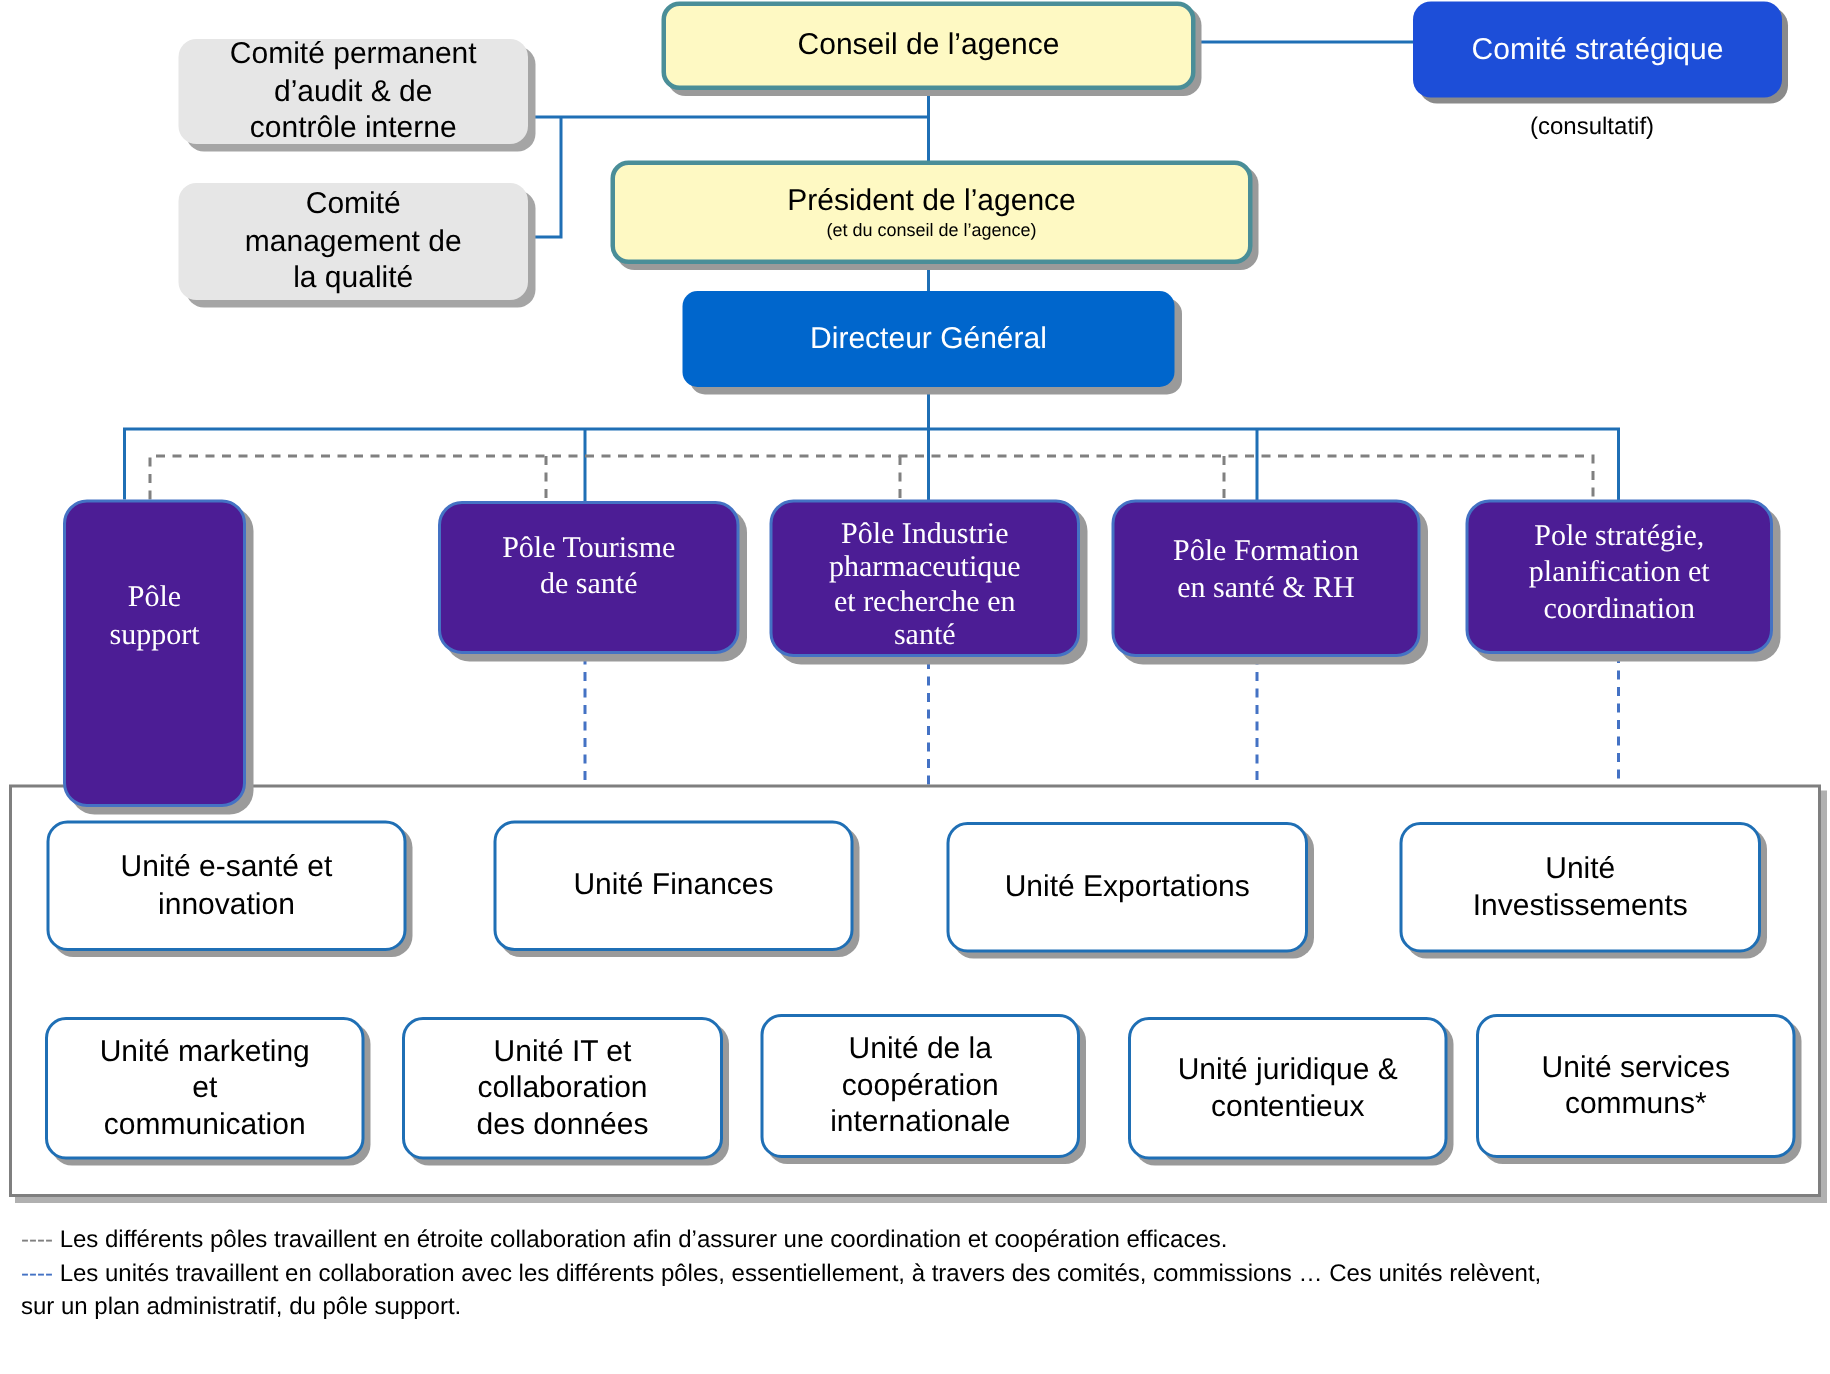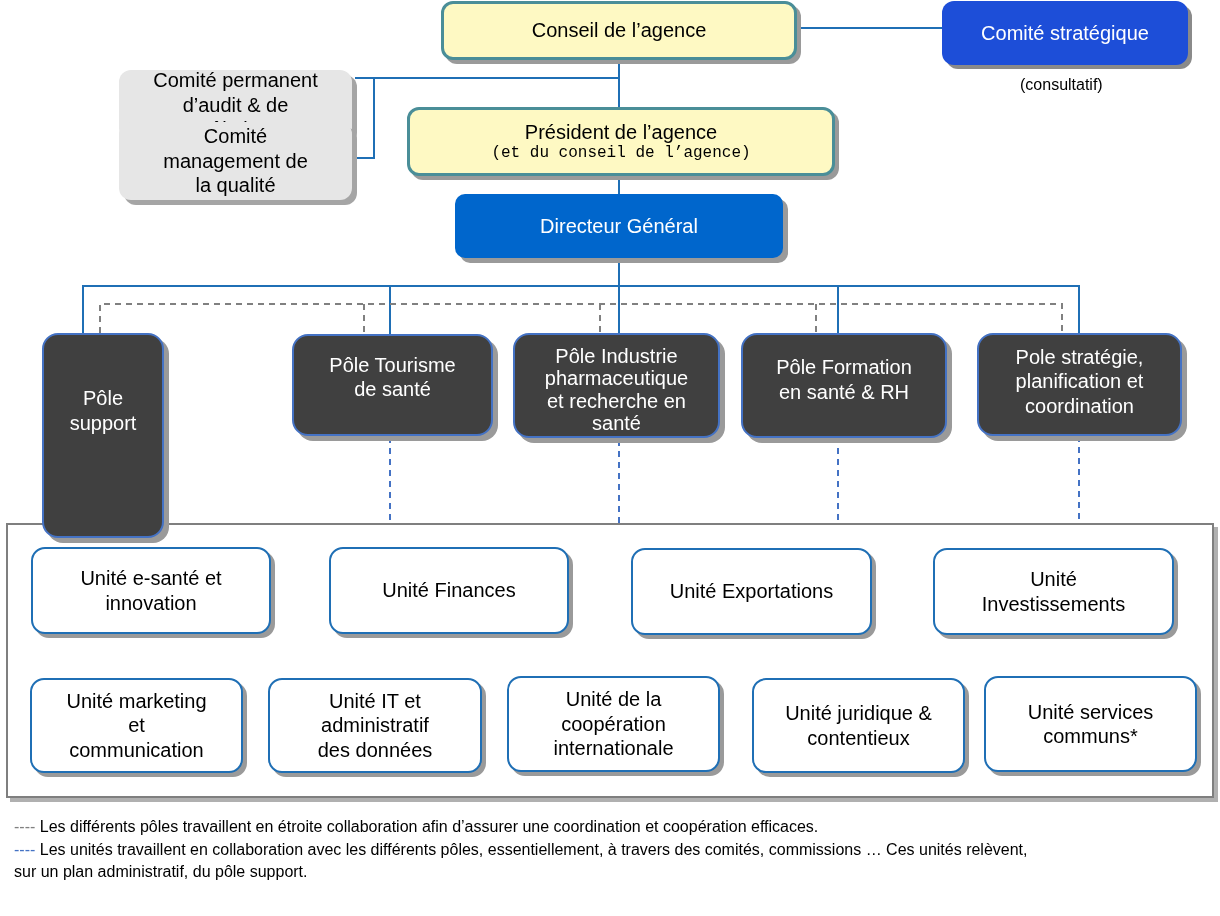--- a/index.html
+++ b/index.html
@@ -5,25 +5,25 @@
   html, body { margin: 0; padding: 0; background: #ffffff; }
   body { width: 1220px; height: 916px; position: relative; overflow: hidden;
          font-family: "Liberation Sans", sans-serif; color: #000; }
   .box { position: absolute; box-sizing: border-box; display: flex; align-items: center;
          justify-content: center; text-align: center; line-height: 1.22; }
   .box span { display: block; }
   .committee { background: #e6e6e6; border-radius: 12px; font-size: 20px; box-shadow: 5px 5px 0 #a5a5a5; }
   .top { background: #fef9c3; border: 3px solid #4a8e98; border-radius: 12px; font-size: 20px; box-shadow: 4px 4px 0 #9a9a9a; }
   .strat { background: #1d4ed8; color: #fff; border-radius: 12px; font-size: 20px; box-shadow: 4px 4px 0 #8a8a8a; }
   .dg { background: #0066cc; color: #fff; border-radius: 10px; font-size: 20px; box-shadow: 5px 5px 0 #9a9a9a; }
-  .pole { background: #404040; color: #fff; border: 2px solid #4472c4; border-radius: 16px; font-size: 20px; box-shadow: 5px 5px 0 #9a9a9a; }
+  .pole { background: #4c1d95; color: #fff; border: 2px solid #4472c4; border-radius: 16px; font-size: 20px; box-shadow: 5px 5px 0 #9a9a9a; font-family: Liberation Serif, serif; }
   .unit { background: #fff; border: 2px solid #1f6fb5; border-radius: 14px; font-size: 20px; box-shadow: 4px 4px 0 #9a9a9a; }
   .frame { position: absolute; left: 6px; top: 523px; width: 1208px; height: 275px; border: 2px solid #7f7f7f;
            box-sizing: border-box; box-shadow: 4px 4px 0 #b0b0b0; background: transparent; }
-  .small { font-size: 16px; font-family: Liberation Mono, monospace; }
+  .small { font-size: 12px; }
   .consult { position: absolute; left: 1020px; top: 76px; font-size: 16px; }
   .notes { position: absolute; left: 14px; top: 816px; width: 1200px; font-size: 16px; line-height: 22.5px; }
   .notes .gray { color: #808080; }
   .notes .blue { color: #4472c4; }
   svg.lines { position: absolute; left: 0; top: 0; }
 </style>
 </head>
 <body>
 
 <svg class="lines" width="1220" height="916">
@@ -47,21 +47,21 @@
   <g stroke="#4472c4" stroke-width="2" fill="none" stroke-dasharray="6,5">
     <line x1="390" y1="437" x2="390" y2="523"></line>
     <line x1="619" y1="440" x2="619" y2="523"></line>
     <line x1="838" y1="437" x2="838" y2="523"></line>
     <line x1="1079" y1="436" x2="1079" y2="523"></line>
   </g>
 </svg>
 
 <div class="frame"></div>
 
-<div class="box committee" style="left:119px;top:26px;width:233px;height:70px;margin-top:44px;">
+<div class="box committee" style="left:119px;top:26px;width:233px;height:70px;">
   <div>
     <span>Comité permanent</span>
     <span>d’audit &amp; de</span>
     <span>contrôle interne</span>
   </div>
 </div>
 <div class="box committee" style="left:119px;top:122px;width:233px;height:78px;">
   <div>
     <span>Comité</span>
     <span>management de</span>
@@ -144,21 +144,21 @@
 <div class="box unit" style="left:30px;top:678px;width:213px;height:95px;">
   <div>
       <span>Unité marketing</span>
       <span>et</span>
       <span>communication</span>
     </div>
 </div>
 <div class="box unit" style="left:268px;top:678px;width:214px;height:95px;">
   <div>
       <span>Unité IT et</span>
-      <span>administratif</span>
+      <span>collaboration</span>
       <span>des données</span>
     </div>
 </div>
 <div class="box unit" style="left:507px;top:676px;width:213px;height:96px;">
   <div>
       <span>Unité de la</span>
       <span>coopération</span>
       <span>internationale</span>
     </div>
 </div>

